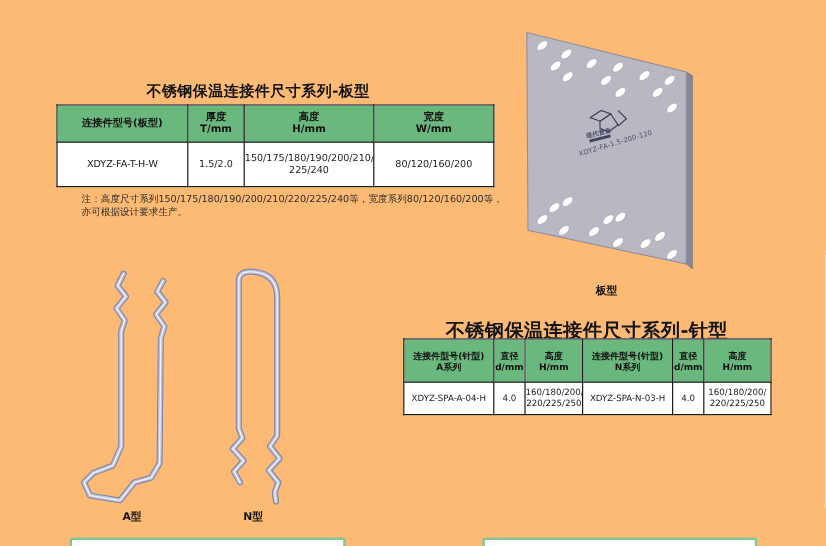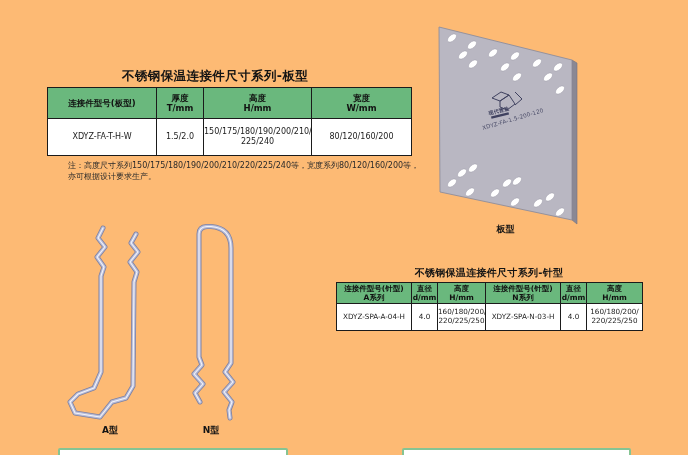--- a/index.html
+++ b/index.html
@@ -9,42 +9,42 @@
     background:#fdba74; font-family:"DejaVu Sans","Liberation Sans",sans-serif;
     color:#1b1b1b;
   }
   
   .tbl-title1 {
     position:absolute; left:122px; top:68px; font-size:12.5px; font-weight:bold;
     letter-spacing:0.4px; white-space:nowrap; color:#141414;
   }
   .tbl-title2 {
     position:absolute; left:336px; top:266px; width:306px; text-align:center;
-    font-size:10px; font-weight:bold; letter-spacing:0.3px; color:#141414;
+    font-size:16px; font-weight:bold; letter-spacing:0.3px; color:#141414;
   }
   .note1 {
     position:absolute; left:44px; top:160px; width:378px;
     font-size:8px; line-height:11px; color:#2a2a2a; white-space:pre-line;margin-left:24px;
   }
   .note2 {
     position:absolute; left:336px; top:366px; width:330px;
     font-size:7.5px; color:#2a2a2a; white-space:pre-line;
   }
   
   table { border-collapse:collapse; table-layout:fixed; background:#fff; }
   th, td { text-align:center; vertical-align:middle; white-space:pre-line; overflow:hidden; }
   .t1 { position:absolute; left:47px; top:87px; width:364px; }
   .t1 th { background:#6ab87d; border:1.8px solid #1b1b1b; font-size:8.5px; font-weight:bold; height:31px; line-height:10.5px; color:#111; }
   .t1 td { border:1.8px solid #1b1b1b; font-size:8px; height:37px; line-height:10px; }
   .t2 { position:absolute; left:336px; top:282px; width:306px; }
-  .t2 th { background:#6ab87d; border:1.4px solid #1b1b1b; font-size:7.5px; font-weight:bold; height:21px; line-height:9px; color:#111; }
+  .t2 th { background:#6ab87d; border:1.4px solid #1b1b1b; font-size:7.5px; font-weight:bold; height:36px; line-height:9px; color:#111; }
   .t2 td { border:1.4px solid #1b1b1b; font-size:7.2px; height:27px; line-height:8.6px;text-align:center; }
   
   .fig-label { position:absolute; font-size:9px; font-weight:bold; text-align:center; color:#141414; }
-  #label-plate { left:478px; top:223px; width:55px; }
+  #label-plate { left:478px; top:236px; width:55px; }
   #label-a    { left:90px;  top:424px; width:40px; }
   #label-n    { left:191px; top:424px; width:40px; }
   
   .plate-svg { position:absolute; left:425px; top:18px; }
   .wires-svg { position:absolute; left:55px; top:218px; }
   
   .frame {
     position:absolute; top:448px; height:24px; background:#fff;
     border:2px solid #85c493; border-radius:2px;
   }

